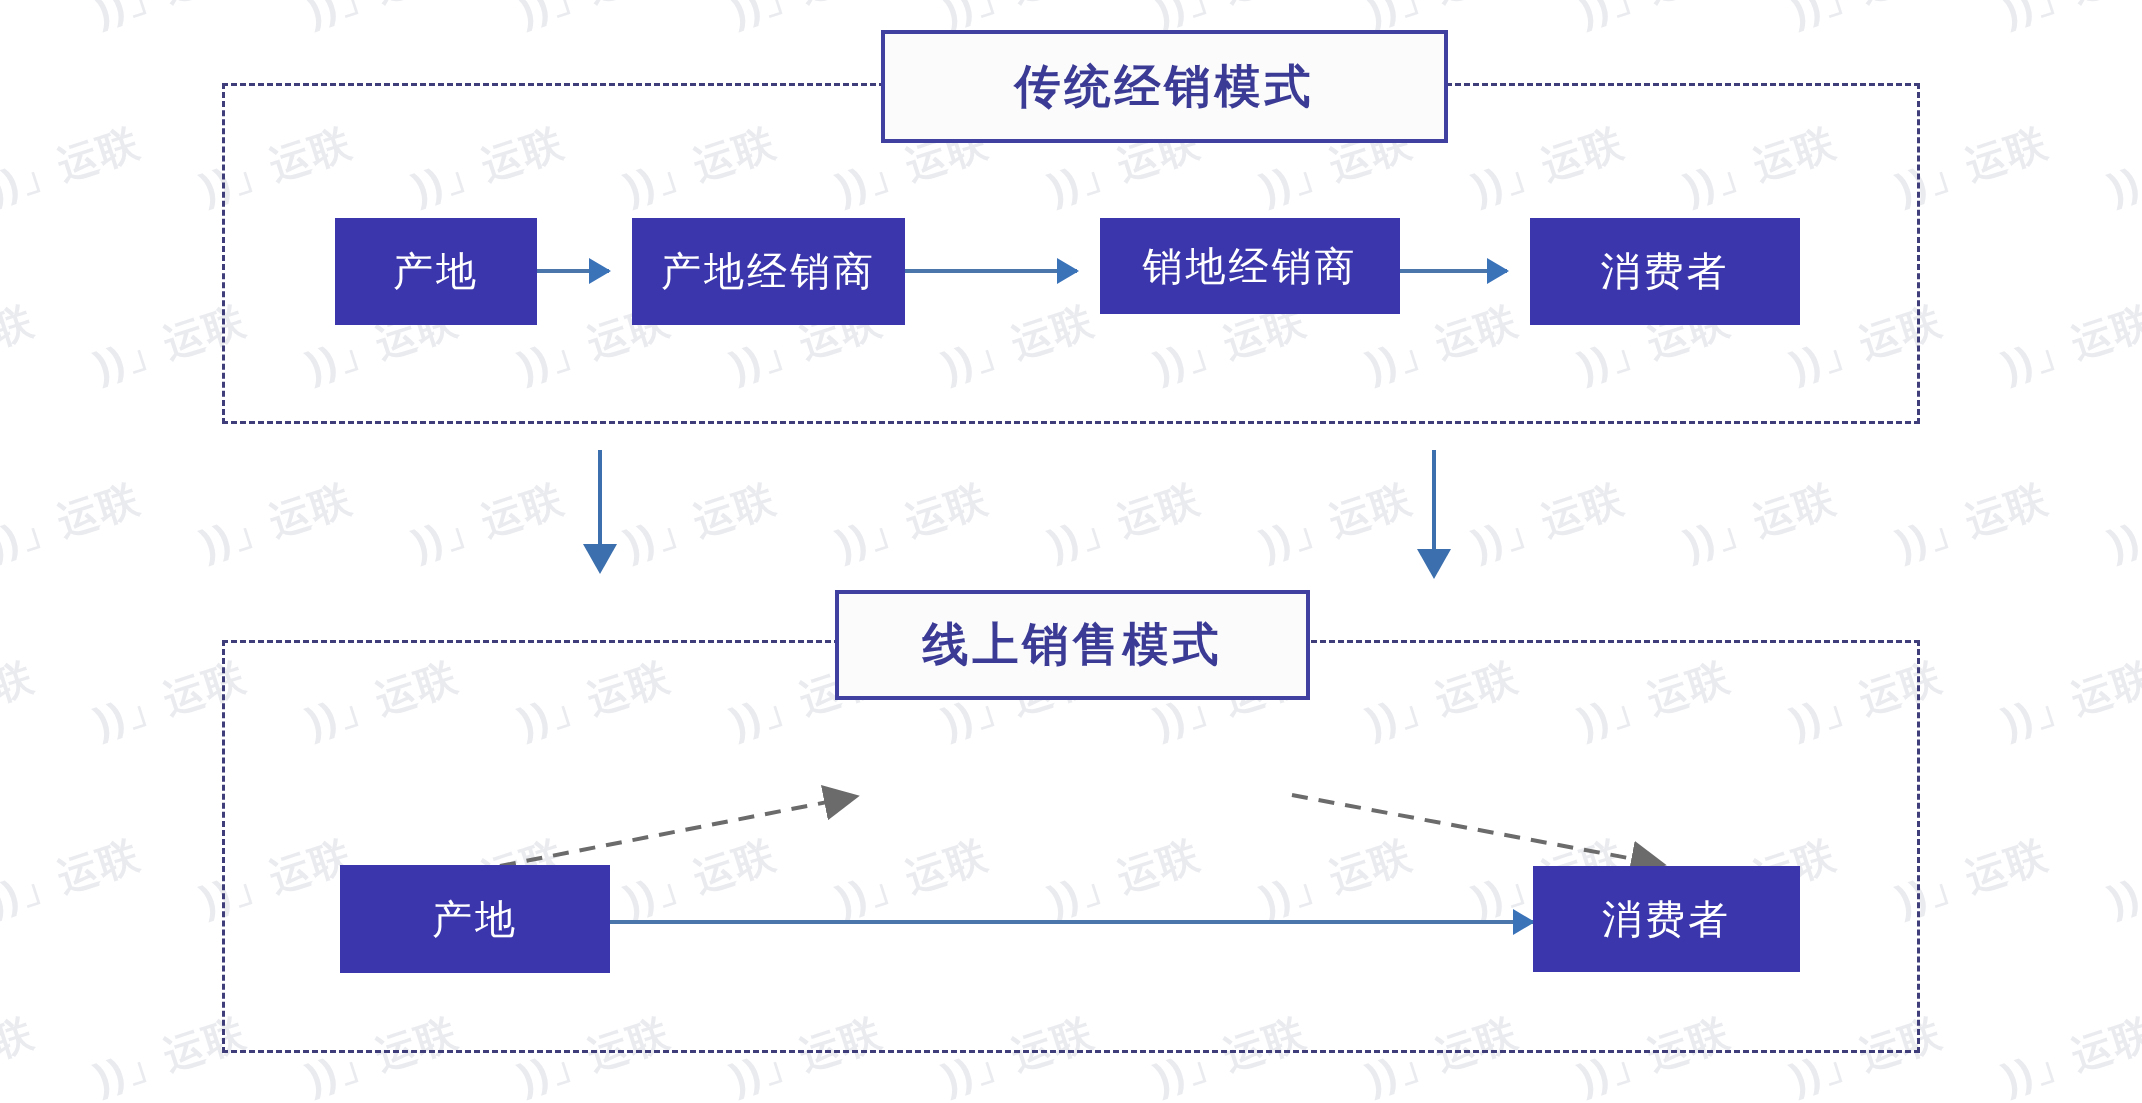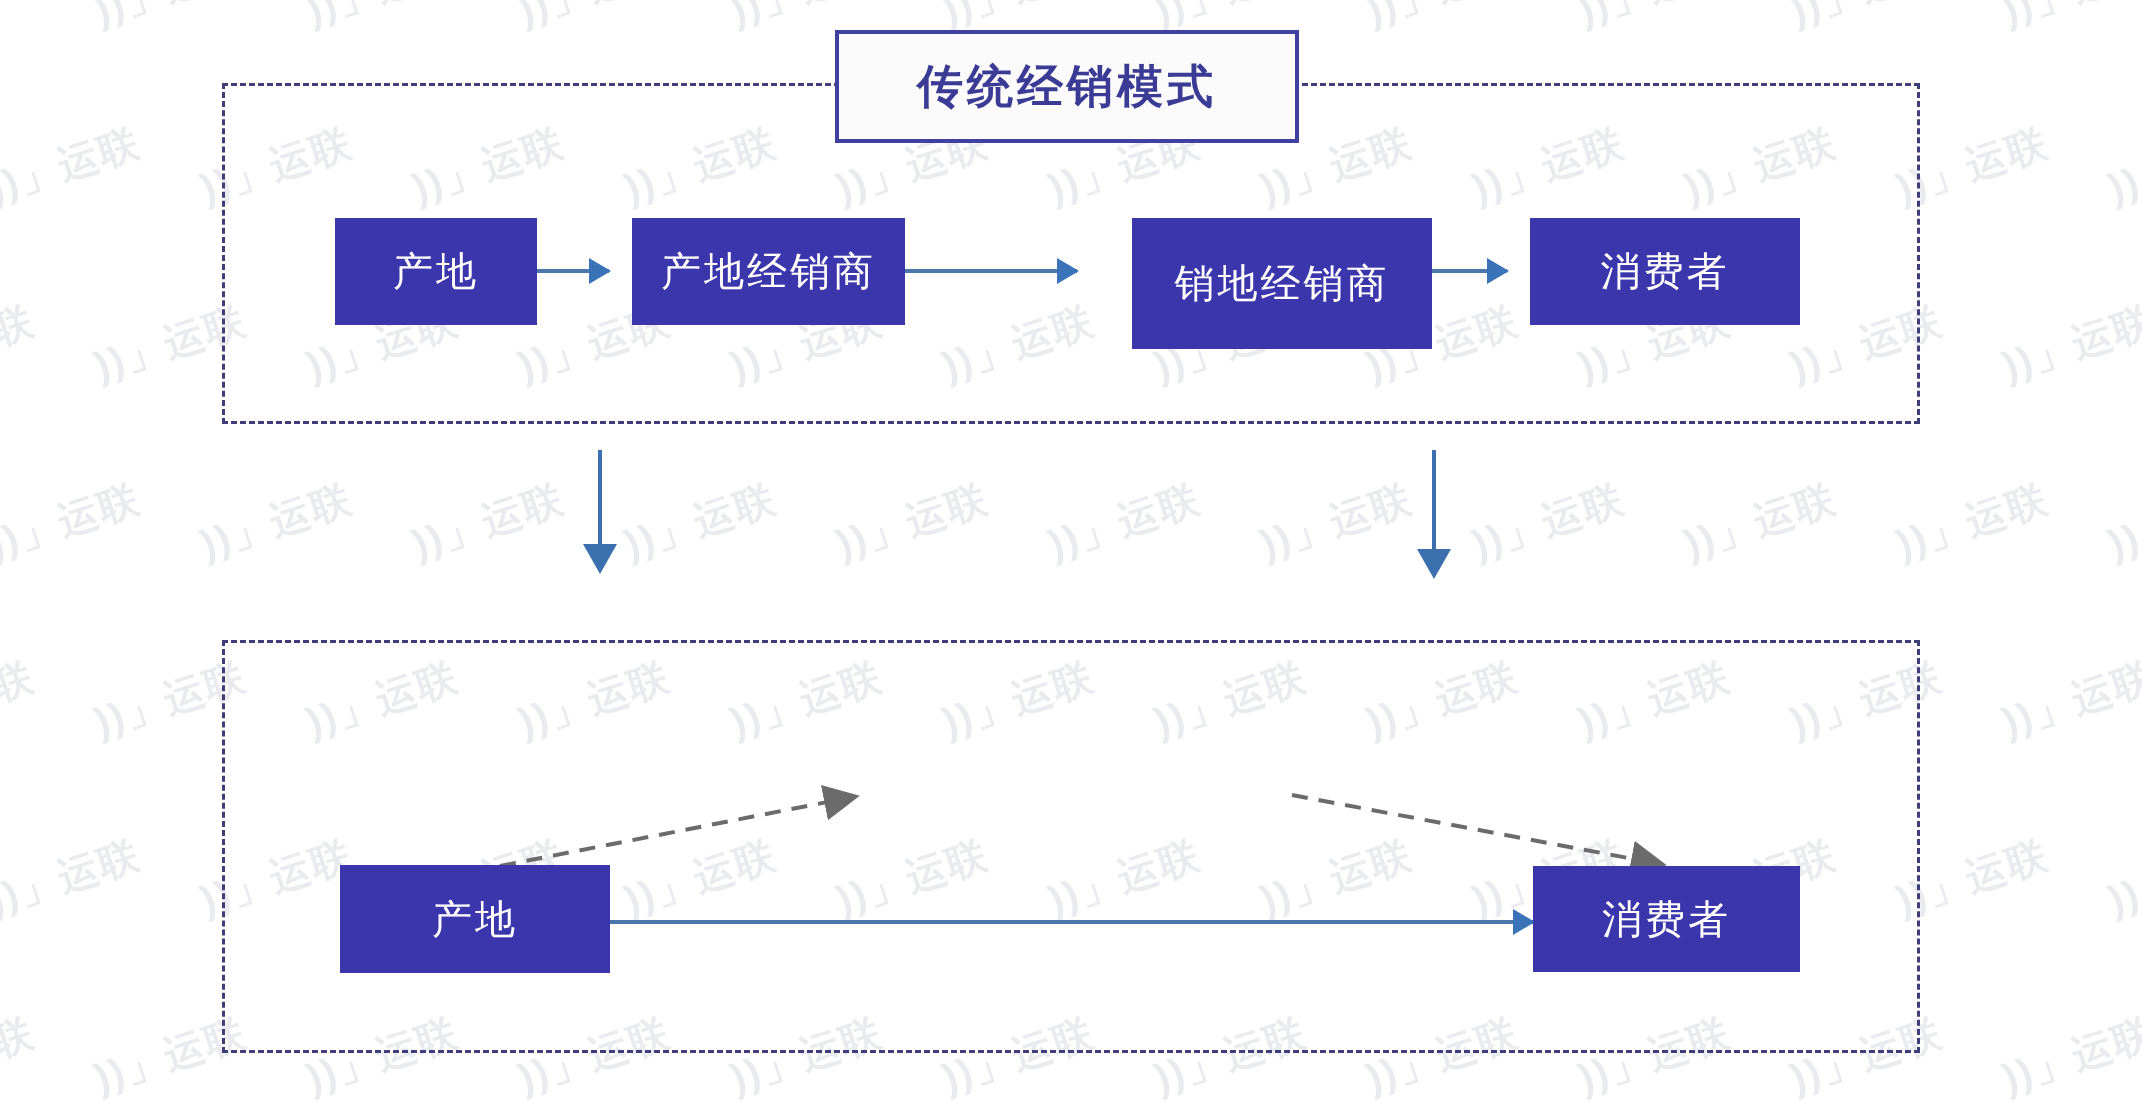--- a/index.html
+++ b/index.html
@@ -199,42 +199,43 @@
       <div class="wm" style="left: 940px; top: 1028px;">))」运联</div>
       <div class="wm" style="left: 1152px; top: 1028px;">))」运联</div>
       <div class="wm" style="left: 1364px; top: 1028px;">))」运联</div>
       <div class="wm" style="left: 1576px; top: 1028px;">))」运联</div>
       <div class="wm" style="left: 1788px; top: 1028px;">))」运联</div>
       <div class="wm" style="left: 2000px; top: 1028px;">))」运联</div>
     </div>
 
   <div class="section-frame" style="left:222px; top:83px; width:1698px; height:341px;"></div>
 
-  <div class="section-title" style="left:835px; top:30px; width:464px; height:113px;">传统经销模式</div>
+  <div class="section-title" style="left:881px; top:30px; width:567px; height:113px;">传统经销模式</div>
 
   <div class="node" style="left:335px; top:218px; width:202px; height:107px;">产地</div>
 
   <div class="h-arrow" style="left:537px; top:269px; width:72px;"></div>
 
   <div class="node" style="left:632px; top:218px; width:273px; height:107px;">产地经销商</div>
 
   <div class="h-arrow" style="left:905px; top:269px; width:172px;"></div>
 
-  <div class="node" style="left:1132px; top:218px; width:300px; height:131px;text-align:center;">销地经销商</div>
+  <div class="node" style="left:1100px; top:218px; width:300px; height:96px;text-align:center;">销地经销商</div>
 
   <div class="h-arrow" style="left:1400px; top:269px; width:107px;"></div>
 
   <div class="node" style="left:1530px; top:218px; width:270px; height:107px;">消费者</div>
 
   <div class="v-arrow" style="left:598px; top:450px; height:120px;"></div>
 
   <div class="v-arrow" style="left:1432px; top:450px; height:125px;"></div>
 
   <div class="section-frame" style="left:222px; top:640px; width:1698px; height:413px;"></div>
 
+  <div class="section-title" style="left:835px; top:590px; width:475px; height:110px;">线上销售模式</div>
 
   <svg class="svg-layer" width="2142" height="1103" viewBox="0 0 2142 1103">
     <defs>
       <marker id="grayhead" markerWidth="9" markerHeight="9" refX="6" refY="4.5" orient="auto" markerUnits="strokeWidth">
         <path d="M0,0 L9,4.5 L0,9 z" fill="#6b6b6b"></path>
       </marker>
     </defs>
     <line x1="500" y1="866" x2="848" y2="798" stroke="#6b6b6b" stroke-width="4" stroke-dasharray="16,11" marker-end="url(#grayhead)"></line>
     <line x1="1292" y1="795" x2="1655" y2="863" stroke="#6b6b6b" stroke-width="4" stroke-dasharray="16,11" marker-end="url(#grayhead)"></line>
   </svg>

